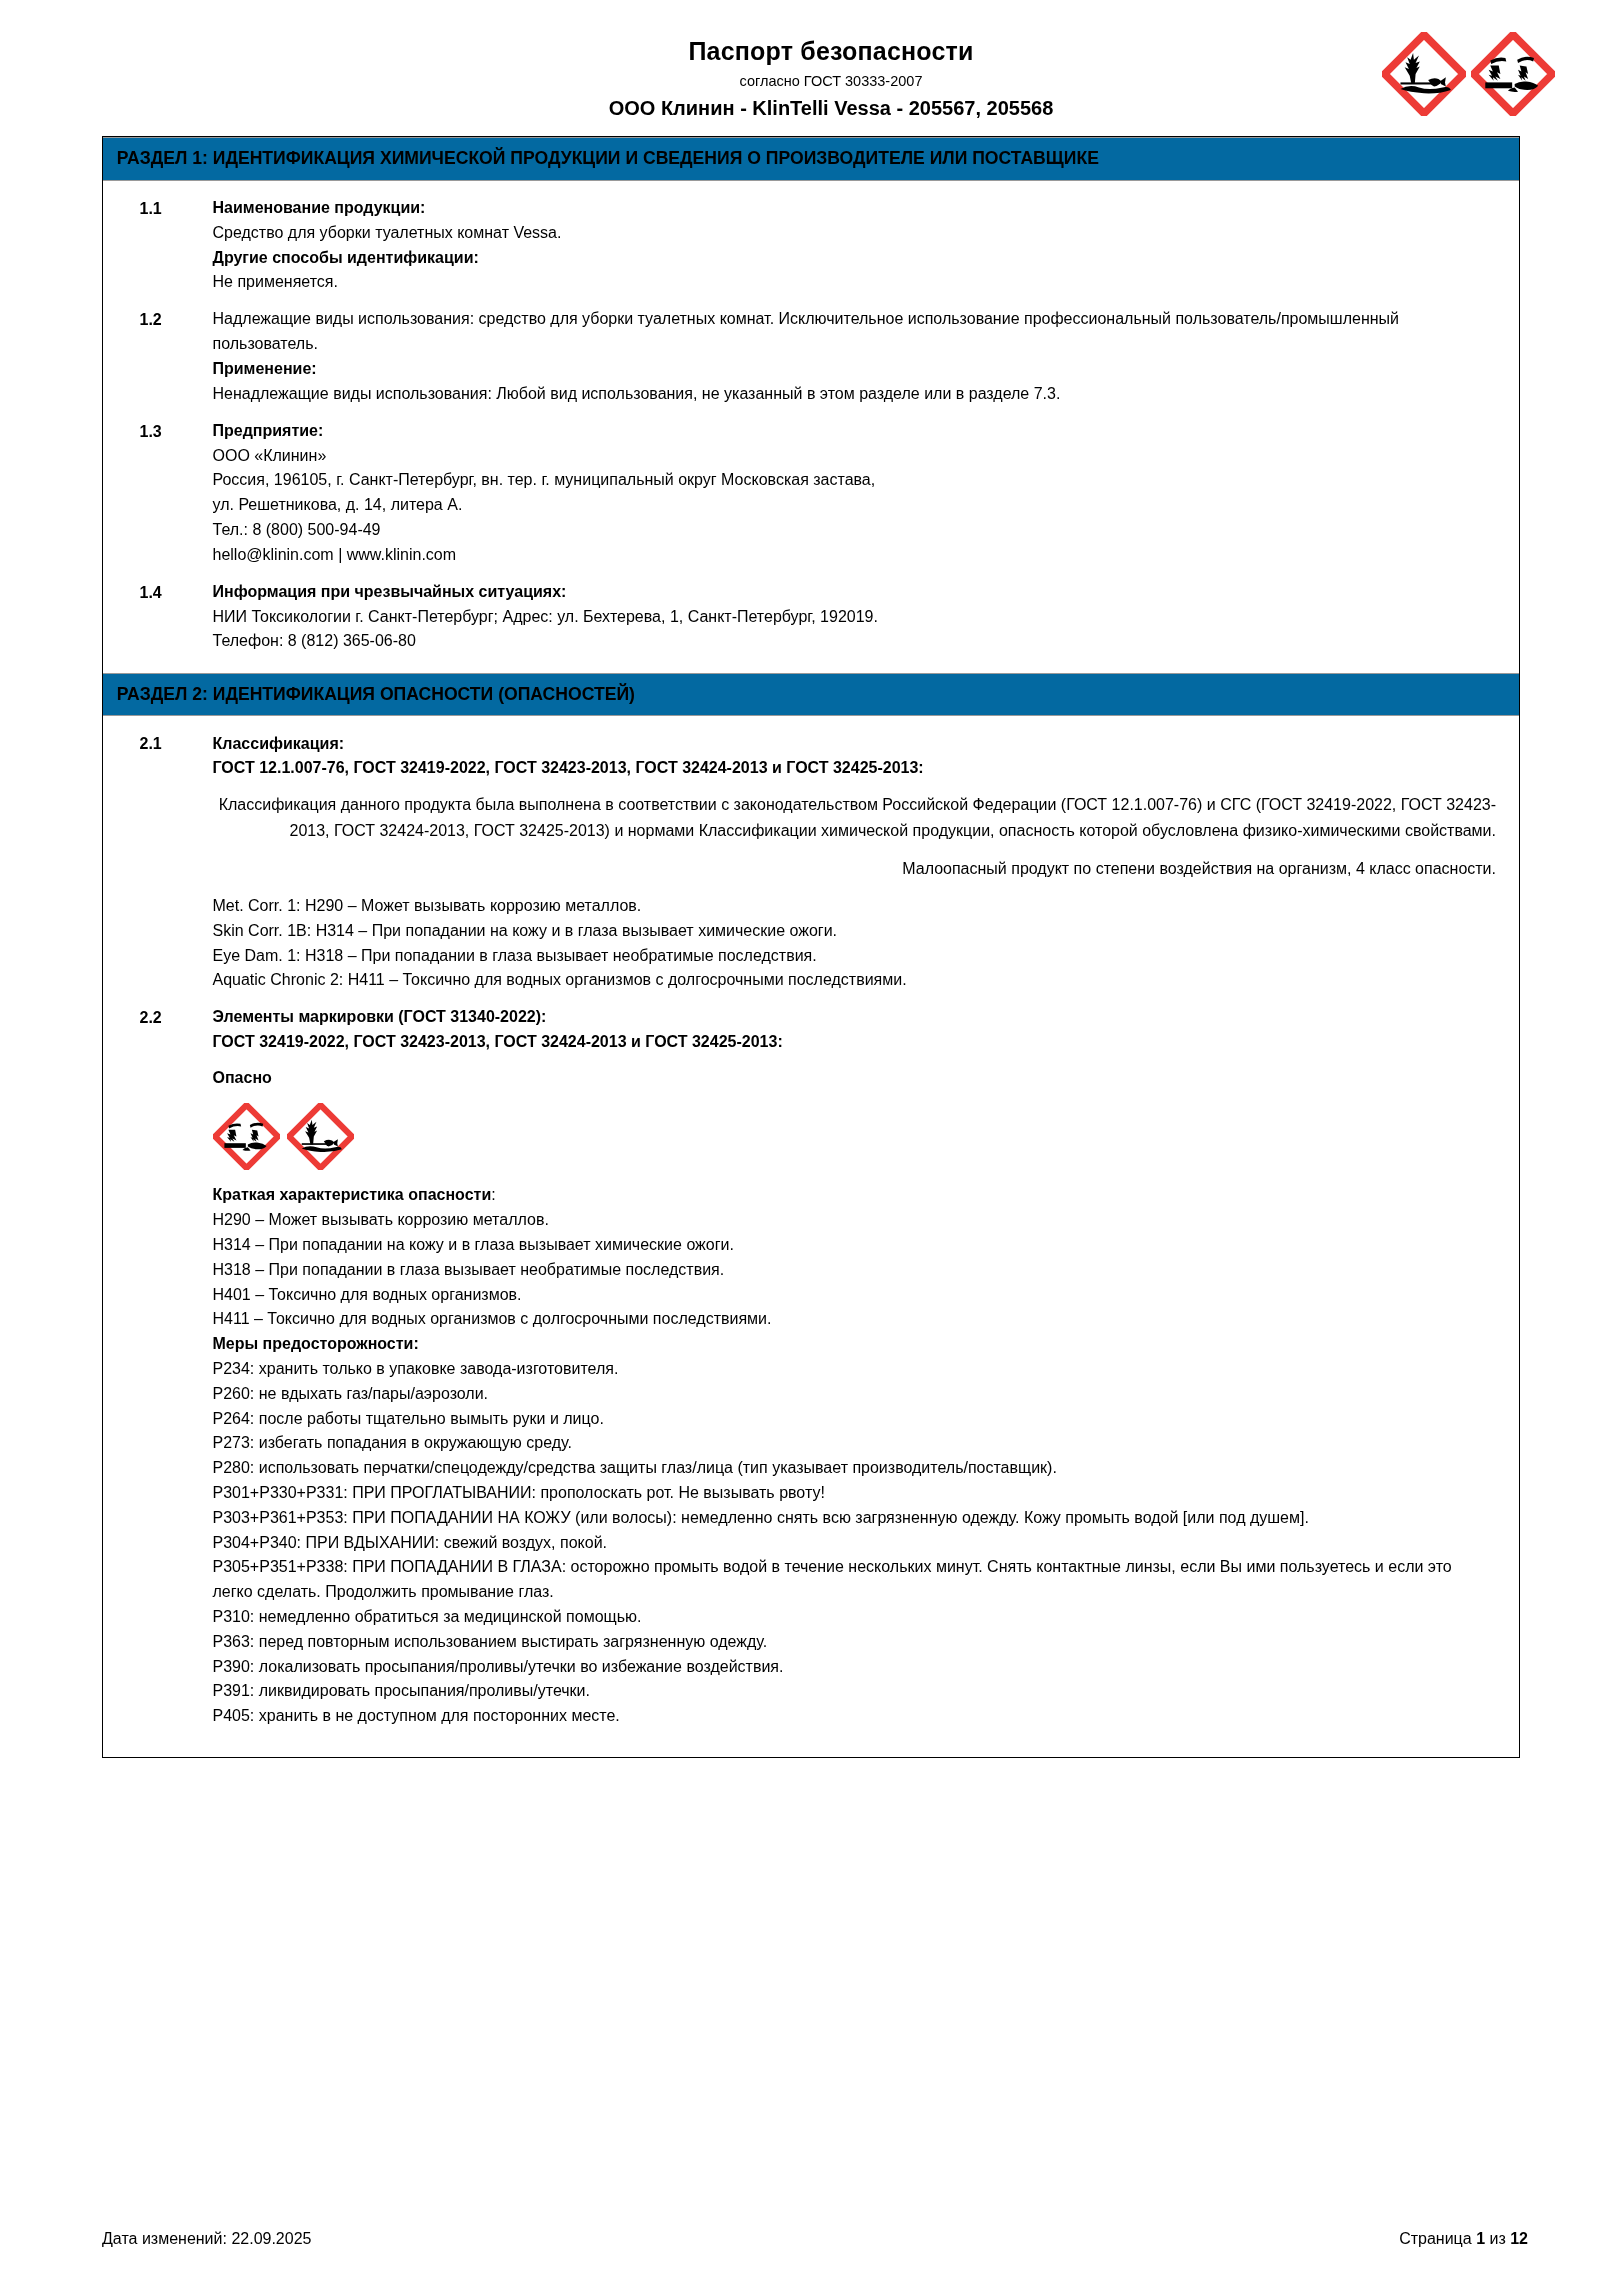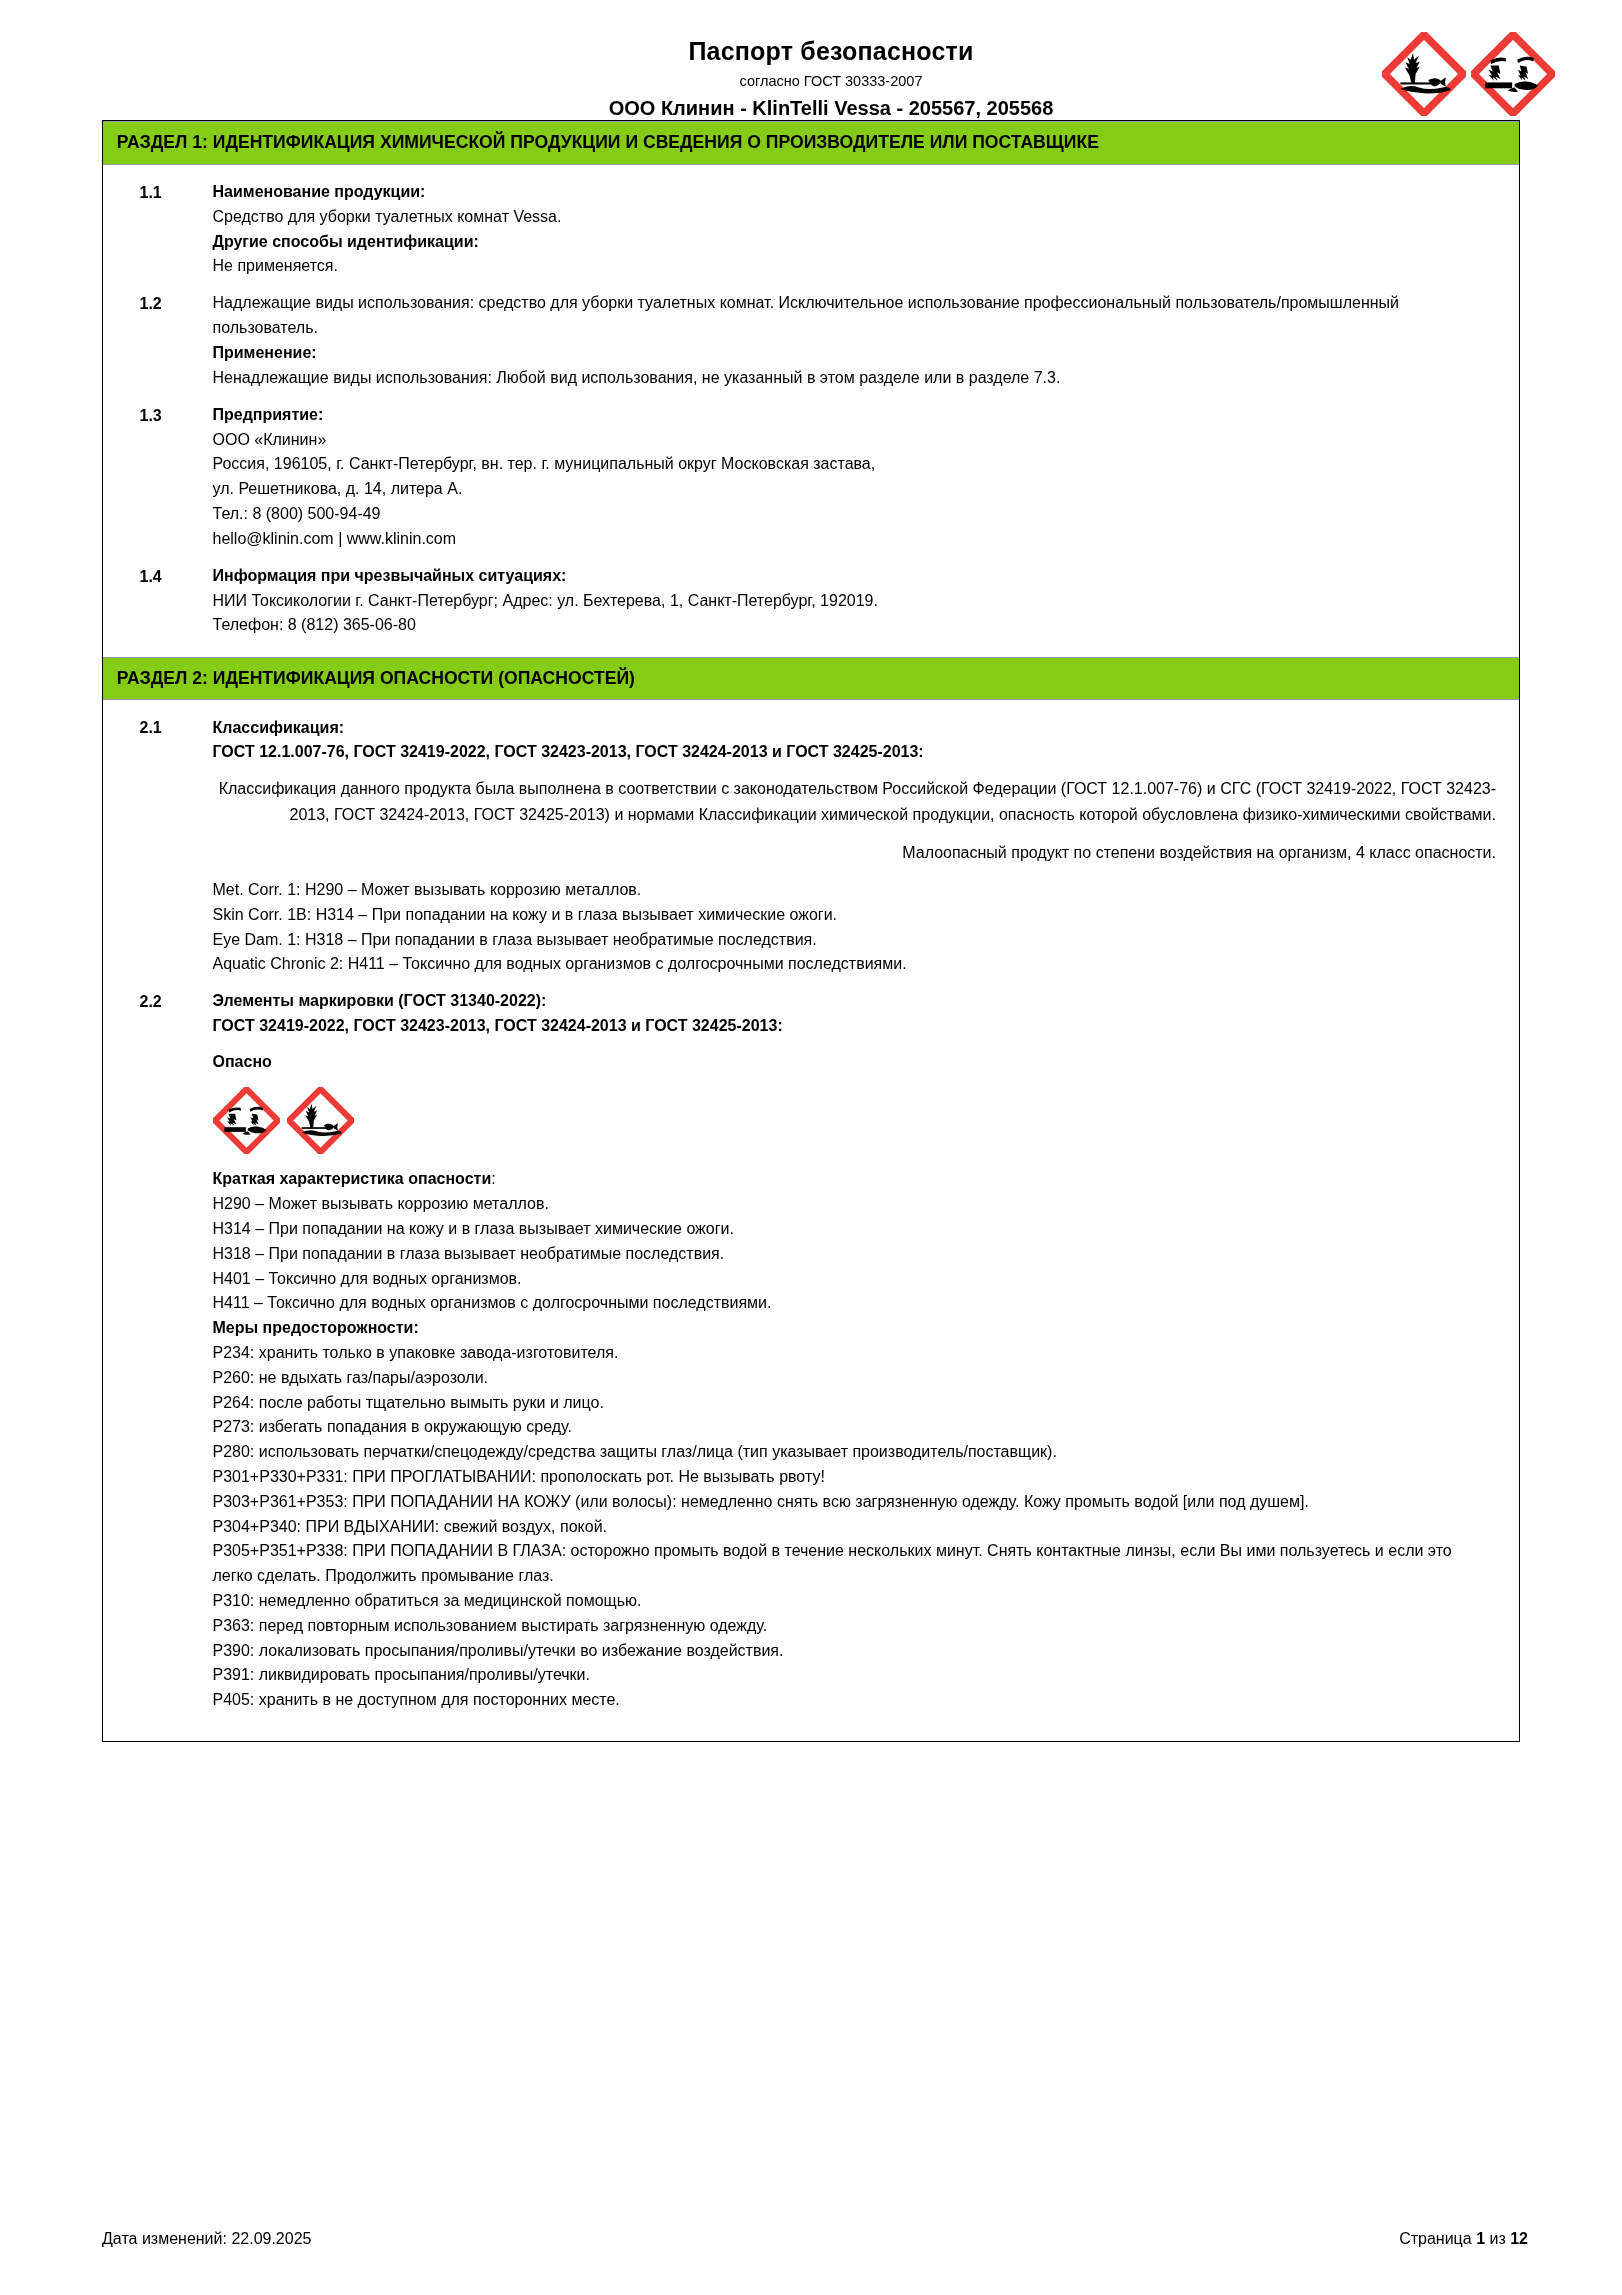--- a/index.html
+++ b/index.html
@@ -18,21 +18,21 @@
     height: 2295px;
     background: #ffffff;
     box-sizing: border-box;
     padding: 0;
     overflow: hidden;
   }
 
   
   .header {
     position: relative;
-    height: 120px;
+    height: 136px;
     padding-top: 37px;
     box-sizing: border-box;
     padding-left: 40px;
   }
   .header-title {
     text-align: center;
     font-size: 25px;
     font-weight: bold;
     letter-spacing: 0.2px;
     line-height: 1.15;
@@ -66,21 +66,21 @@
   }
   .ghs svg { display: block; }
 
   
   .frame {
     margin: 0 102px;
     border: 1.5px solid #000000;
     box-sizing: border-box;
   }
   .section-bar {
-    background: #84cc16;
+    background: #0369a1;
     border-top: 0.8px solid #9a9a9a;
     border-bottom: 0.8px solid #9a9a9a;
     padding: 10px 13.8px 10.7px 13.8px;
     font-size: 17.6px;
     font-weight: bold;
     line-height: 1.2;
   }
   .section-body {
     padding: 3.1px 0 7.7px 0;
   }

